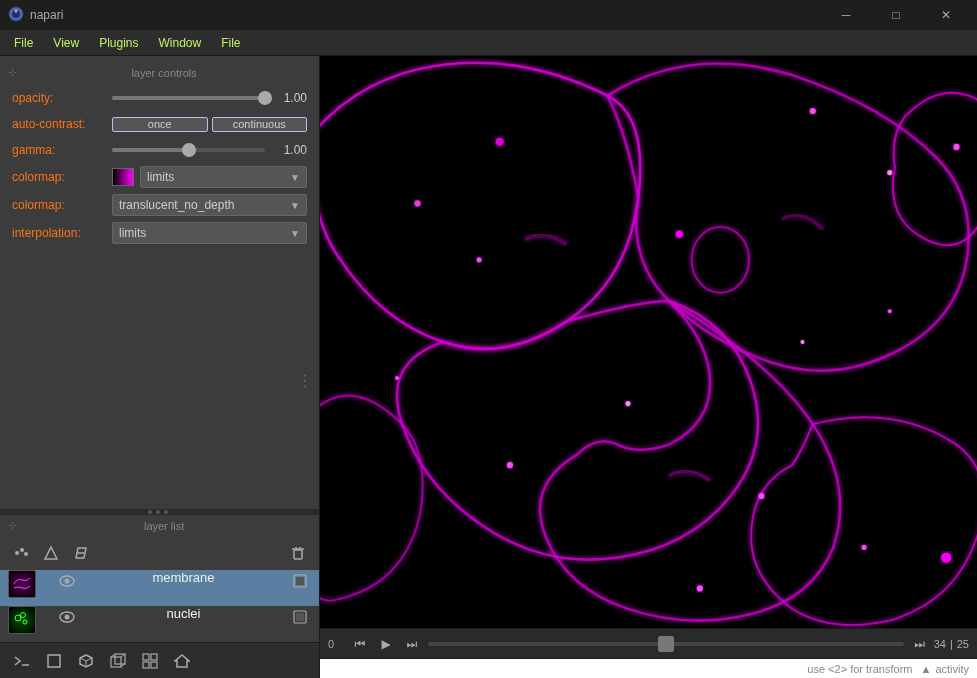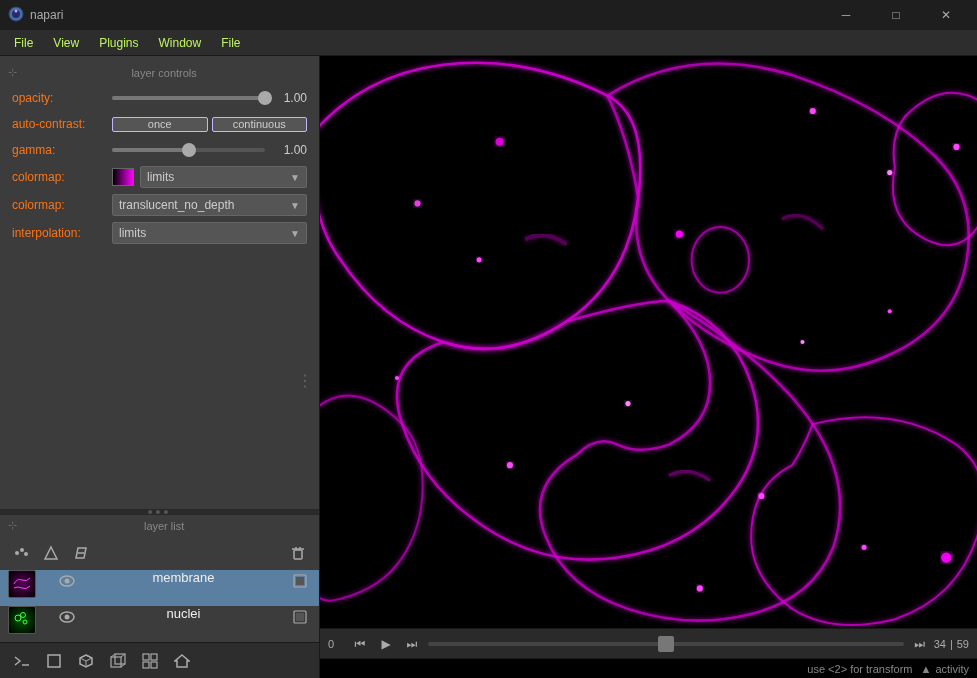--- a/index.html
+++ b/index.html
@@ -425,21 +425,21 @@
       display: flex;
       align-items: center;
       gap: 4px;
       color: #aaa;
       font-size: 11px;
     }
 
     
     #statusbar {
       height: 20px;
-      background: #000000;
+      background: #ffffff;
       display: flex;
       align-items: center;
       padding: 0 8px;
       justify-content: flex-end;
       gap: 8px;
       border-top: 1px solid #1a1a1a;
     }
     #status-hint {
       color: #888;
       font-size: 11px;
@@ -772,21 +772,21 @@
       <button class="timeline-btn">⏮</button>
       <button class="timeline-btn">▶</button>
       <button class="timeline-btn">⏭</button>
       <div id="timeline-slider">
         <div id="timeline-thumb"></div>
       </div>
       <div id="timeline-right">
         <button class="timeline-btn">⏭</button>
         <span>34</span>
         <span> | </span>
-        <span>59</span>
+        <span>25</span>
       </div>
     </div>
 
     <div id="statusbar">
       <span id="status-hint">use &lt;2&gt; for transform</span>
       <div id="status-activity">
         <span>▲</span>
         <span>activity</span>
       </div>
     </div>

